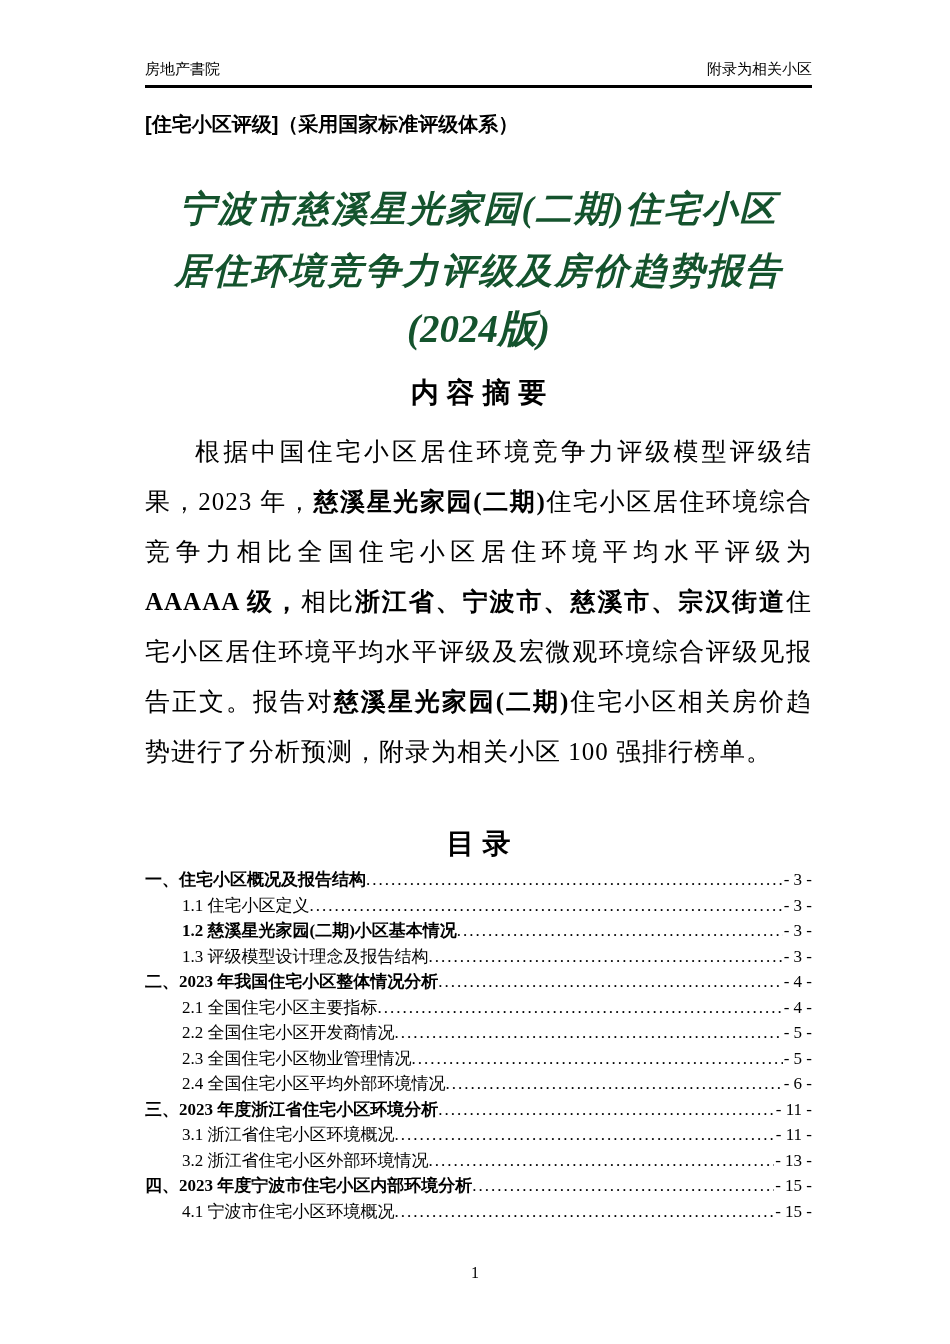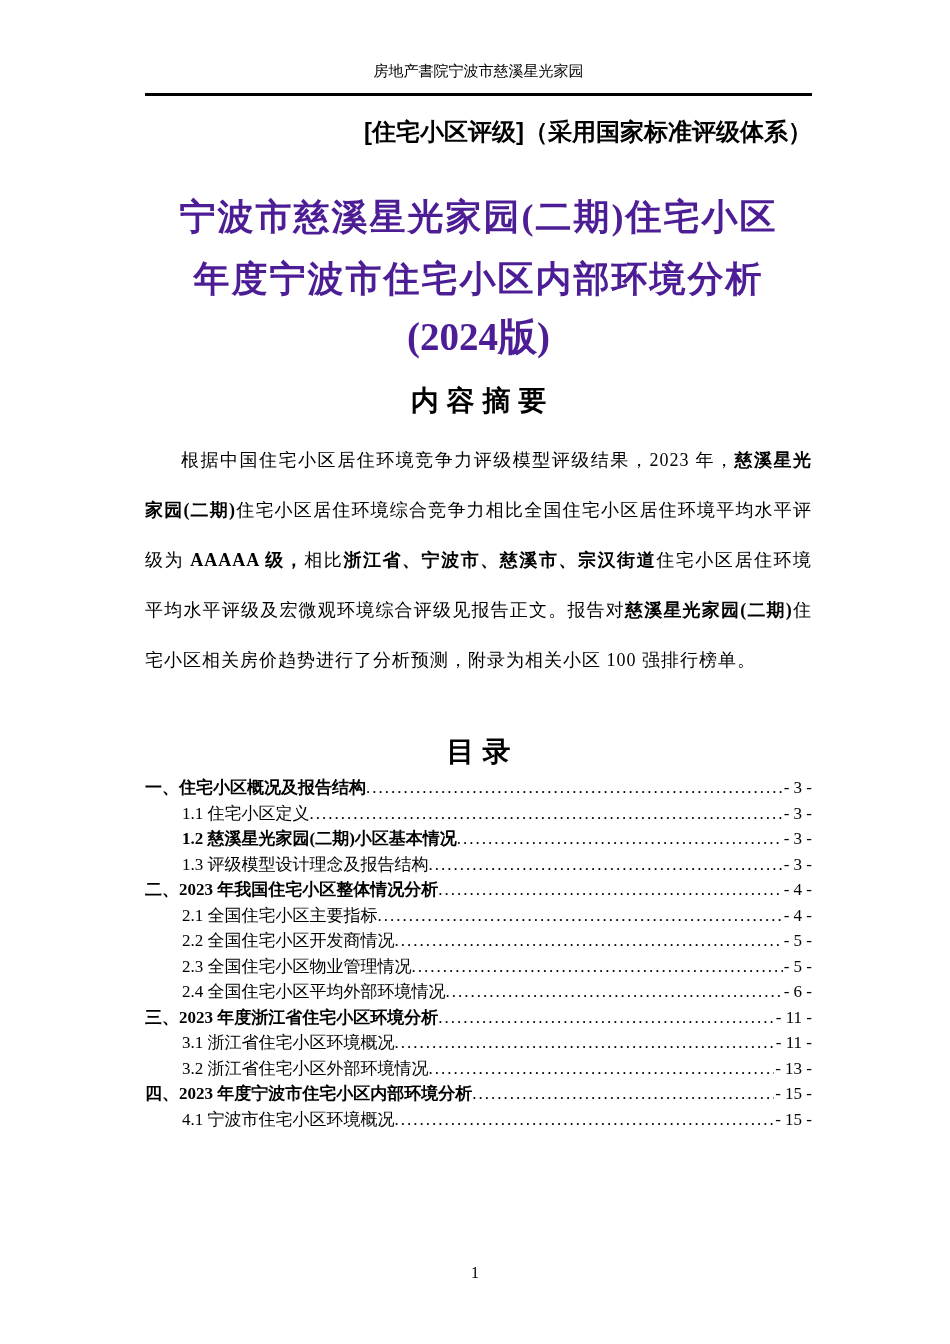--- a/index.html
+++ b/index.html
@@ -14,36 +14,35 @@
     box-sizing: border-box;
   }
   .content {
     position: absolute;
     left: 145px;
     top: 0;
     width: 667px;
   }
   .doc-header {
     display: flex;
-    justify-content: center;
+    justify-content: space-between;
     align-items: flex-end;
     padding-top: 62px;
-    padding-bottom: 13px;
+    padding-bottom: 5px;
     border-bottom: 3px solid #000000;
-    font-family: Liberation Serif, serif;
+    font-family: Liberation Mono, monospace;
     font-size: 15px;
     line-height: 18px;
   }
   .subtitle {
     margin-top: 22px;
     font-family: "Liberation Sans", "DejaVu Sans", sans-serif;
     font-weight: bold;
-    font-size: 24px;
+    font-size: 20px;
     line-height: 28px;
-    text-align: right;
   }
   .title-block {
     margin-top: 40px;
     text-align: center;
     font-weight: bold;
   }
   .title-line {
     font-size: 36px;
     line-height: 62px;
     letter-spacing: 2px;
@@ -55,21 +54,21 @@
   .section-heading {
     text-align: center;
     font-family: "Liberation Sans", "DejaVu Sans", sans-serif;
     font-weight: bold;
     font-size: 28px;
     line-height: 40px;
   }
   .abstract-heading { margin-top: 17px; }
   .body-paragraph {
     margin-top: 14px;
-    font-size: 18px;
+    font-size: 25px;
     line-height: 50px;
     text-align: justify;
     text-indent: 2em;
     letter-spacing: 1px;
   }
   .body-paragraph .seg-bold { font-weight: bold; }
   .toc-heading { margin-top: 47px; }
   .toc-list {
     margin-top: 3px;
     font-size: 17px;
@@ -105,28 +104,28 @@
   }
 </style>
 </head>
 <body>
 
 <div class="page">
   <div class="content">
 
     <div class="doc-header">
       <span>房地产書院</span>
-      <span>宁波市慈溪星光家园</span>
+      <span>附录为相关小区</span>
     </div>
 
     <div class="subtitle">[住宅小区评级]（采用国家标准评级体系）</div>
 
-    <div class="title-block" style="color: #4c1d95;">
+    <div class="title-block" style="color: #14532d; font-style: italic;">
       <div class="title-line">宁波市慈溪星光家园(二期)住宅小区</div>
-      <div class="title-line">年度宁波市住宅小区内部环境分析</div>
+      <div class="title-line">居住环境竞争力评级及房价趋势报告</div>
       <div class="title-edition">(2024版)</div>
     </div>
 
     <div class="section-heading abstract-heading">内 容 摘 要</div>
 
     <div class="body-paragraph"><span class="seg">根据中国住宅小区居住环境竞争力评级模型评级结果，2023 年，</span><span class="seg seg-bold">慈溪星光家园(二期)</span><span class="seg">住宅小区居住环境综合竞争力相比全国住宅小区居住环境平均水平评级为 </span><span class="seg seg-bold">AAAAA 级，</span><span class="seg">相比</span><span class="seg seg-bold">浙江省、宁波市、慈溪市、宗汉街道</span><span class="seg">住宅小区居住环境平均水平评级及宏微观环境综合评级见报告正文。报告对</span><span class="seg seg-bold">慈溪星光家园(二期)</span><span class="seg">住宅小区相关房价趋势进行了分析预测，附录为相关小区 100 强排行榜单。</span></div>
 
     <div class="section-heading toc-heading">目 录</div>
 
     <div class="toc-list">

